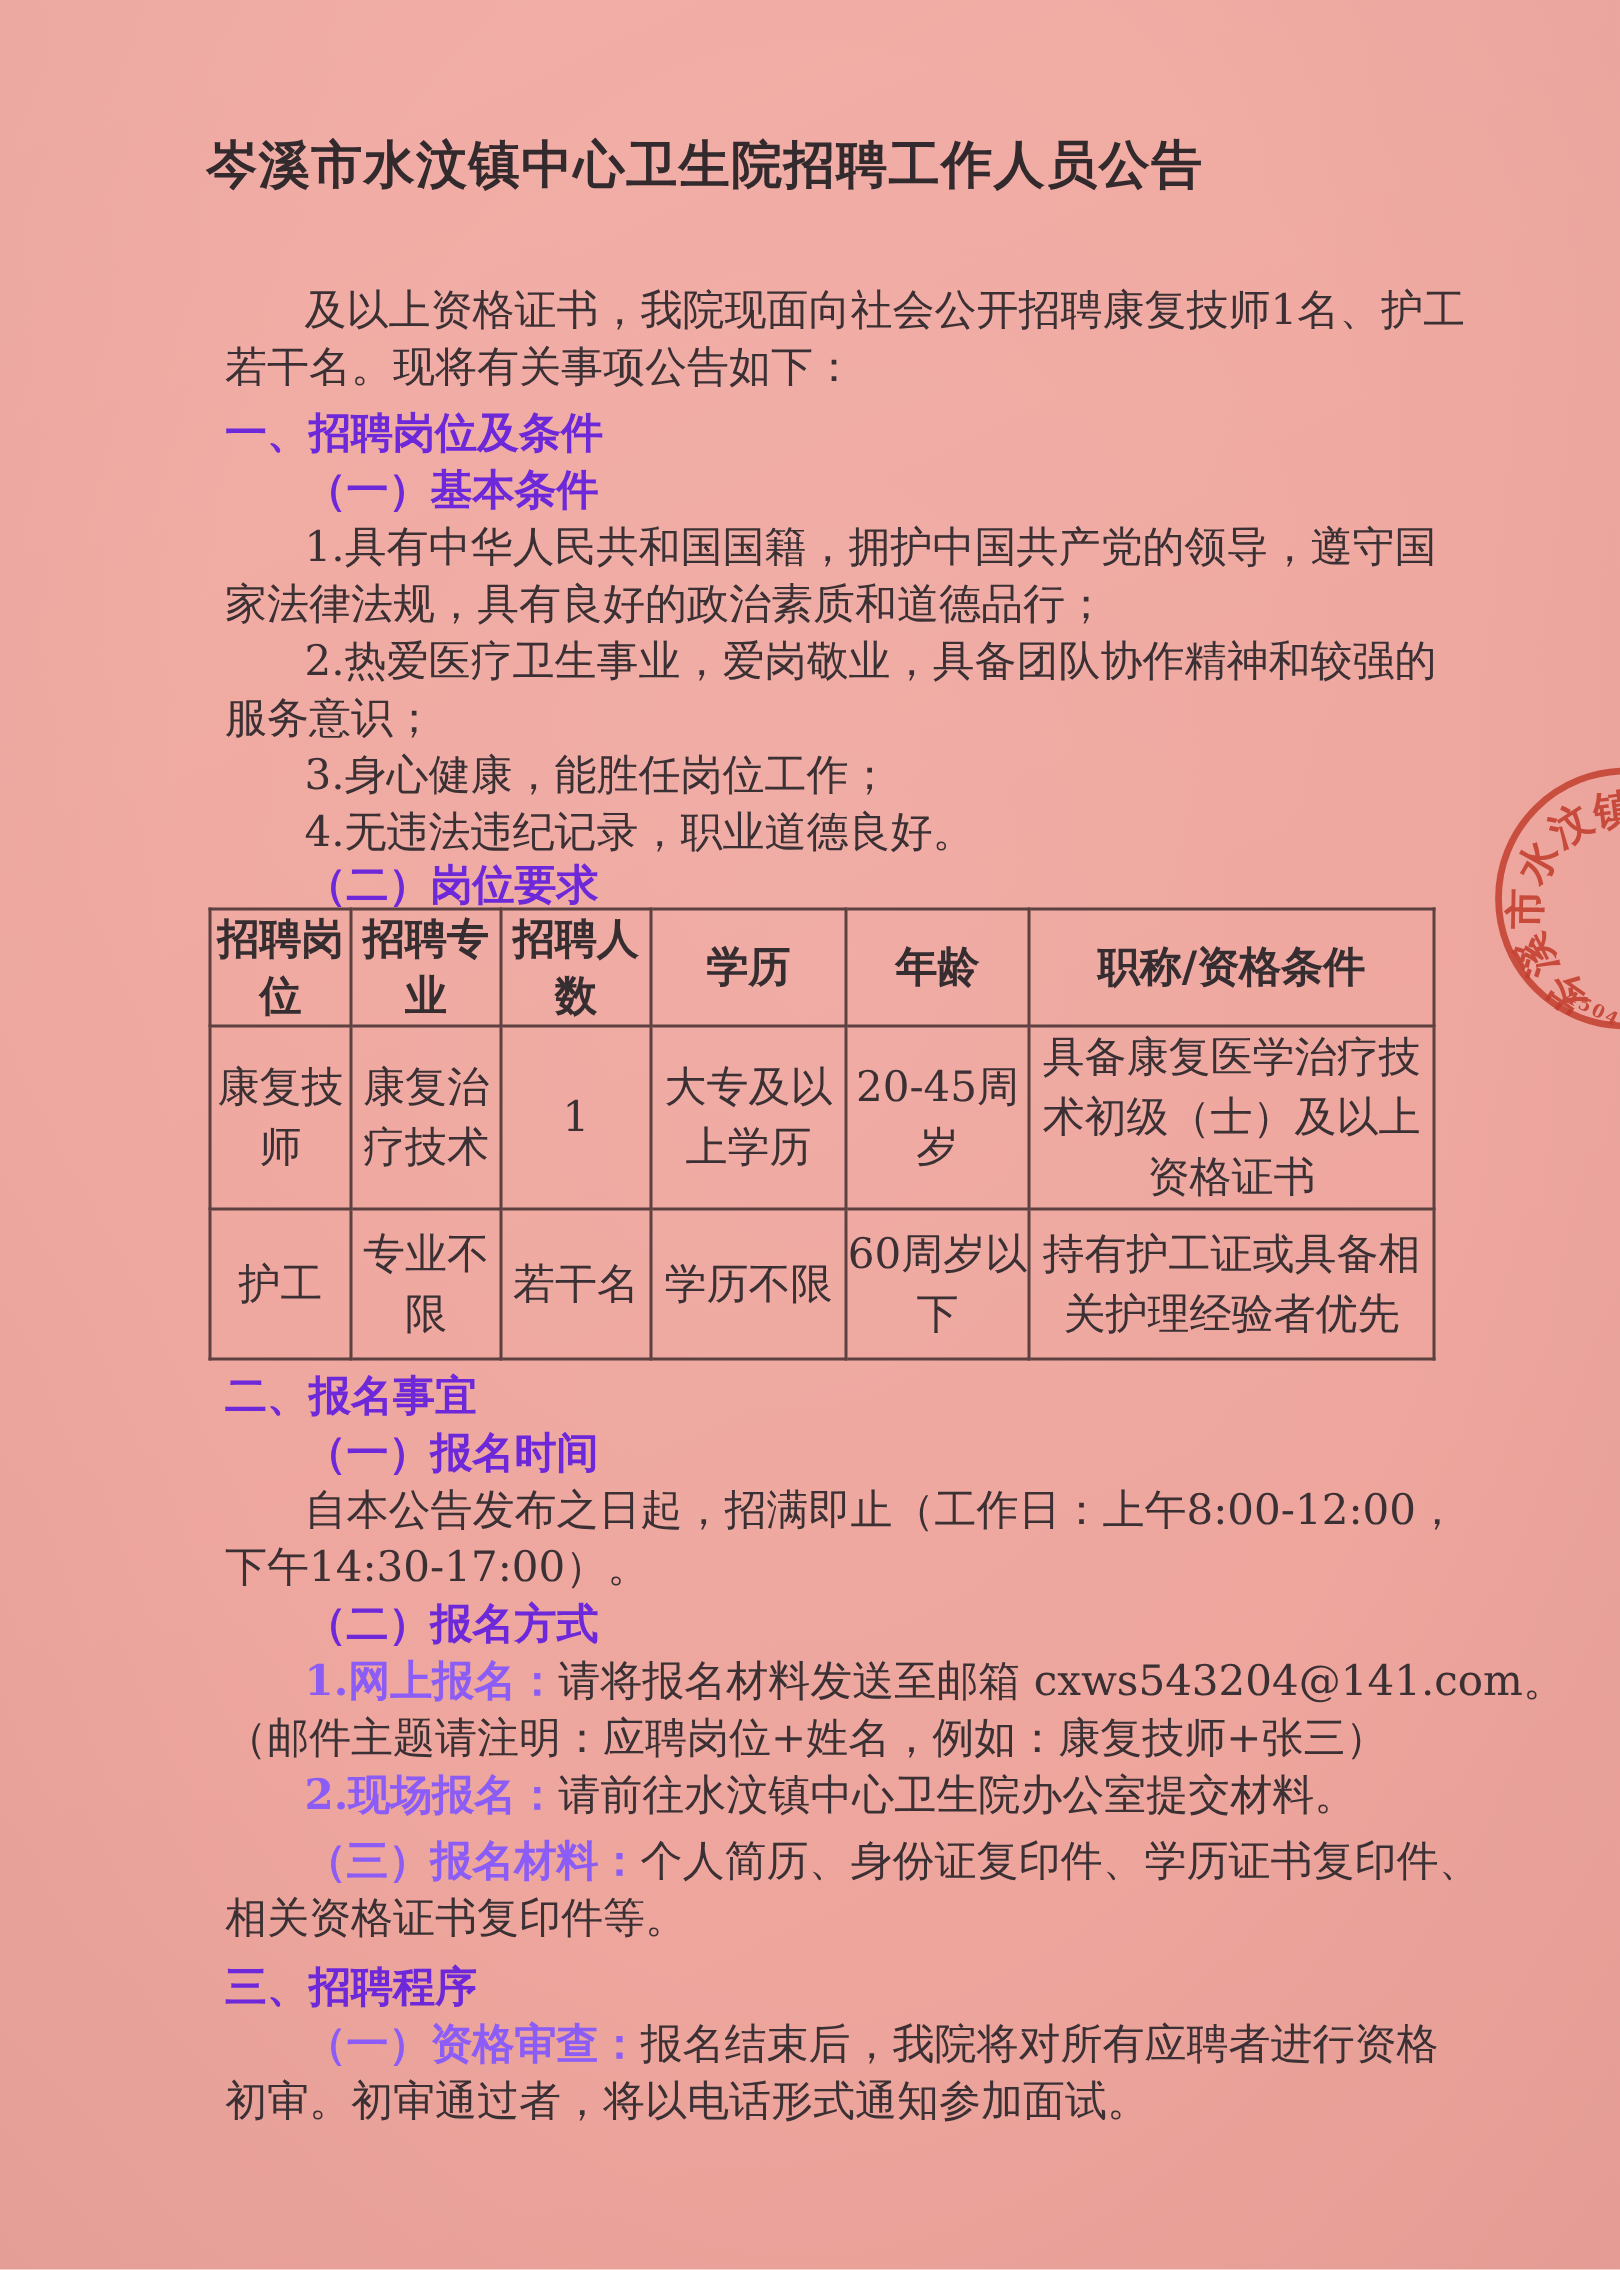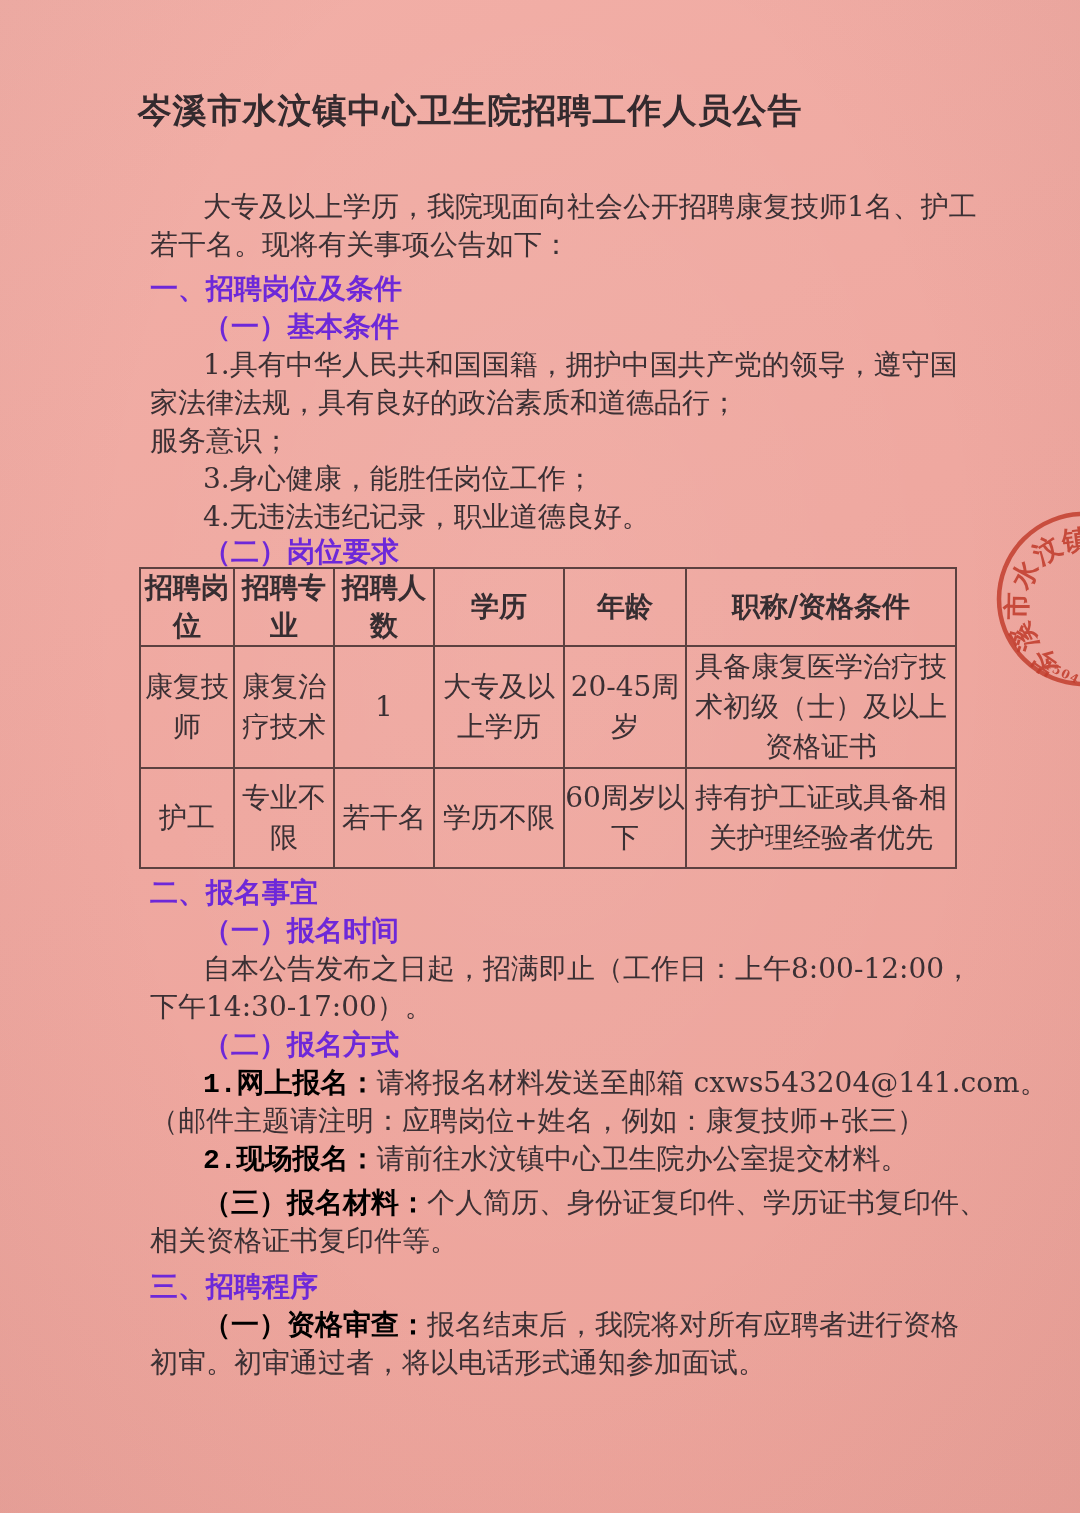--- a/index.html
+++ b/index.html
@@ -14,21 +14,21 @@
     background:radial-gradient(ellipse at 50% 42%,rgba(255,255,255,0.05) 0%,rgba(0,0,0,0) 55%,rgba(90,40,40,0.06) 100%);
   }
   .doc{position:absolute;left:150px;top:0;width:800px;}
   .title{
     position:absolute;left:0;top:86px;width:940px;height:48px;
     text-align:center;font-size:34px;font-weight:bold;line-height:48px;
     letter-spacing:1px;color:#332a2e;
   }
   .line{height:38px;line-height:38px;font-size:28px;white-space:nowrap;}
   .ind{padding-left:53px;}
-  .b{font-weight:bold;color:#000000;font-family:Liberation Mono, monospace;}
+  .b{font-weight:bold;color:#8b5cf6;}
   .h{font-weight:bold;color:#6d28d9;}
   .first{margin-top:188px;}
   .gap6{margin-top:6px;}
   .h-sub2{height:36px;line-height:36px;}
   table.req{
     border-collapse:collapse;margin-left:-11px;margin-top:-3px;
     width:804px;table-layout:fixed;
     font-size:28px;color:#3b3034;
   }
   table.req td,table.req th{
@@ -53,27 +53,28 @@
 </style>
 </head>
 <body>
 
 <div class="vignette"></div>
 
 <div class="title">岑溪市水汶镇中心卫生院招聘工作人员公告</div>
 
 <div class="doc">
 
-  <div class="line ind first">大专及以上学历，我院现面向社会公开招聘康复技师1名、护工</div>
+  <div class="line ind first">及以上资格证书，我院现面向社会公开招聘康复技师1名、护工</div>
   <div class="line">若干名。现将有关事项公告如下：</div>
 
   <div class="line h" style="margin-top:6px">一、招聘岗位及条件</div>
   <div class="line h ind">（一）基本条件</div>
   <div class="line ind">1.具有中华人民共和国国籍，拥护中国共产党的领导，遵守国</div>
   <div class="line">家法律法规，具有良好的政治素质和道德品行；</div>
+  <div class="line ind">2.热爱医疗卫生事业，爱岗敬业，具备团队协作精神和较强的</div>
   <div class="line">服务意识；</div>
   <div class="line ind">3.身心健康，能胜任岗位工作；</div>
   <div class="line ind">4.无违法违纪记录，职业道德良好。</div>
   <div class="line h ind h-sub2" style="margin-top:-2px">（二）岗位要求</div>
 
   <table class="req">
     <tbody>
         <tr class="hdr">
       <th class="c1">招聘岗位</th>
       <th class="c2">招聘专业</th>

